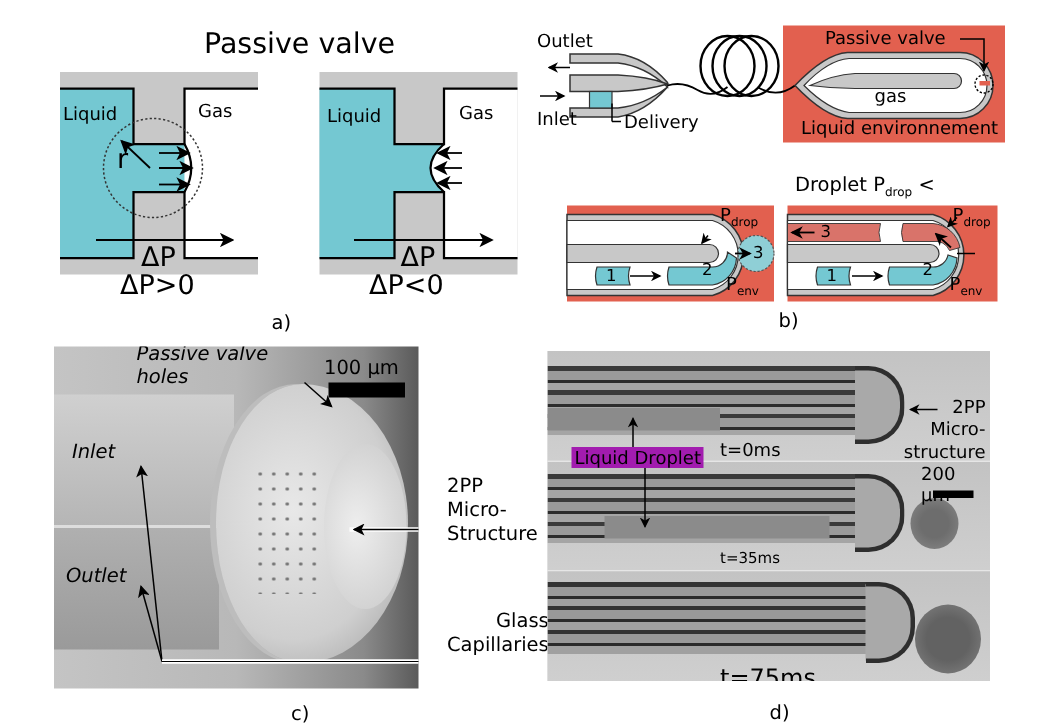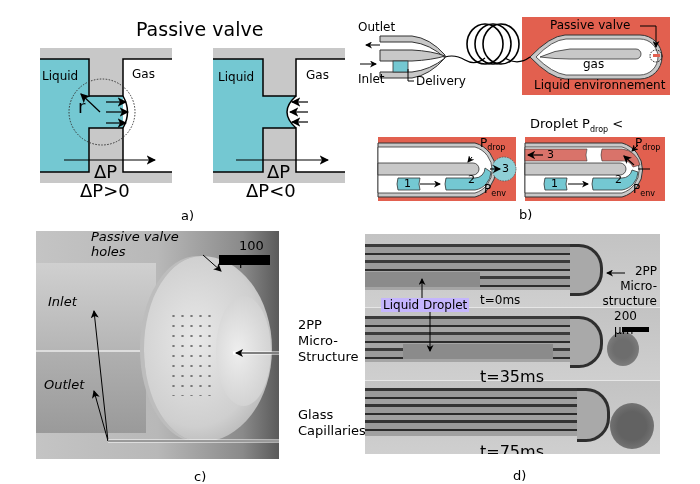--- a/index.html
+++ b/index.html
@@ -180,30 +180,30 @@
       </defs>
       <line x1="167" y1="24" x2="185" y2="40" stroke="#000" stroke-width="1" marker-end="url(#ch)"></line>
       <line x1="245" y1="122" x2="197" y2="122" stroke="#fff" stroke-width="3"></line>
       <line x1="245" y1="122" x2="200" y2="122" stroke="#000" stroke-width="1" marker-end="url(#ch)"></line>
       <path d="M72,210 L58,80" fill="none" stroke="#000" stroke-width="1" marker-end="url(#ch)"></path>
       <path d="M72,210 L58,160" fill="none" stroke="#000" stroke-width="1" marker-end="url(#ch)"></path>
       <line x1="72" y1="210" x2="245" y2="210" stroke="#fff" stroke-width="3"></line>
       <line x1="72" y1="210" x2="245" y2="210" stroke="#000" stroke-width="0.8"></line>
     </svg>
     <div class="abs" style="left:55px;top:-2px;width:115px;font-size:13px;font-style:italic;line-height:15px;">Passive valve holes</div>
-    <div class="abs" style="left:180px;top:7px;font-size:13px;margin-left:23px;">100 µm</div>
+    <div class="abs" style="left:180px;top:7px;font-size:13px;">100 µm</div>
     <div class="abs" style="left:12px;top:63px;font-size:13px;font-style:italic;">Inlet</div>
     <div class="abs" style="left:8px;top:146px;font-size:13px;font-style:italic;">Outlet</div>
   </div>
   <div class="abs" style="left:286px;top:97px;font-size:13px;line-height:16px;">
     <div>2PP</div>
     <div>Micro-</div>
     <div>Structure</div>
   </div>
-  <div class="abs" style="left:286px;top:187px;font-size:13px;line-height:16px;">
+  <div class="abs" style="left:286px;top:187px;font-size:13px;line-height:16px;text-align:right;">
     <div>Glass</div>
     <div>Capillaries</div>
   </div>
   <div class="abs panel-label" style="left:182px;top:249px;">c)</div>
 </div>
 
 <div class="abs" style="left:350px;top:220px;width:350px;height:264px;">
   <div class="abs" style="left:15px;top:14px;width:295px;height:220px;background:#c9c9c9;overflow:hidden;">
 
     <div class="abs" style="left:0;top:0;width:295px;height:73px;background:linear-gradient(180deg,#c3c3c3,#cfcfcf);">
@@ -231,23 +231,23 @@
     <svg width="295" height="220">
       <defs>
         <marker id="dh" markerWidth="7" markerHeight="7" refX="6" refY="3.5" orient="auto">
           <path d="M0,0 L7,3.5 L0,7 L2,3.5 Z" fill="#000"></path>
         </marker>
       </defs>
       <line x1="57" y1="65" x2="57" y2="45" stroke="#000" stroke-width="1" marker-end="url(#dh)"></line>
       <line x1="65" y1="77" x2="65" y2="117" stroke="#000" stroke-width="1" marker-end="url(#dh)"></line>
       <line x1="260" y1="39" x2="242" y2="39" stroke="#000" stroke-width="1" marker-end="url(#dh)"></line>
     </svg>
-    <div class="abs" style="left:16px;top:64px;font-size:12px;background:#c4b5fd;padding:0 2px;">Liquid Droplet</div>
+    <div class="abs" style="left:16px;top:64px;font-size:12px;background:#a21caf;padding:0 2px;">Liquid Droplet</div>
     <div class="abs" style="left:115px;top:59px;font-size:12px;">t=0ms</div>
-    <div class="abs" style="left:115px;top:133px;font-size:16px;">t=35ms</div>
+    <div class="abs" style="left:115px;top:133px;font-size:10px;">t=35ms</div>
     <div class="abs" style="left:115px;top:208px;font-size:16px;">t=75ms</div>
     <div class="abs" style="left:249px;top:75px;font-size:12px;">200 µm</div>
     <div class="abs" style="left:232px;top:30px;font-size:12px;line-height:15px;text-align:right;width:60px;">
       <div>2PP</div>
       <div>Micro-</div>
       <div>structure</div>
     </div>
   </div>
   <div class="abs panel-label" style="left:163px;top:248px;">d)</div>
 </div>

